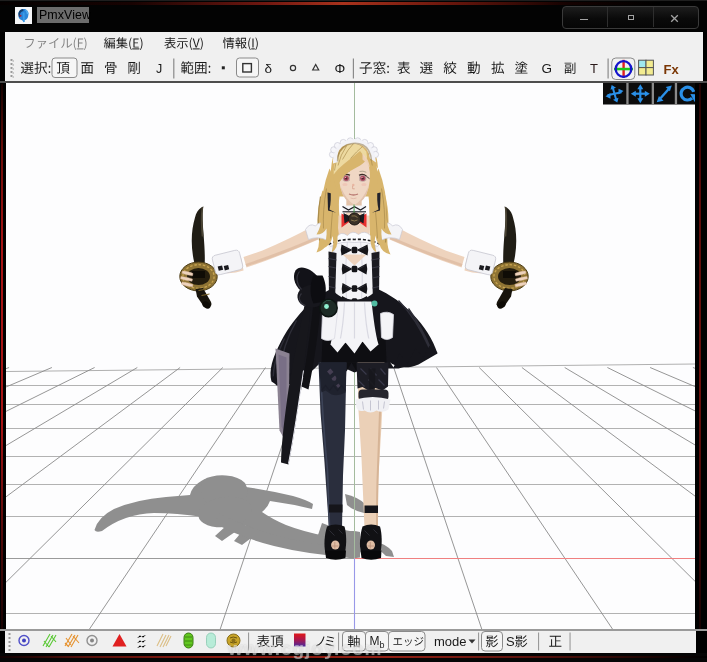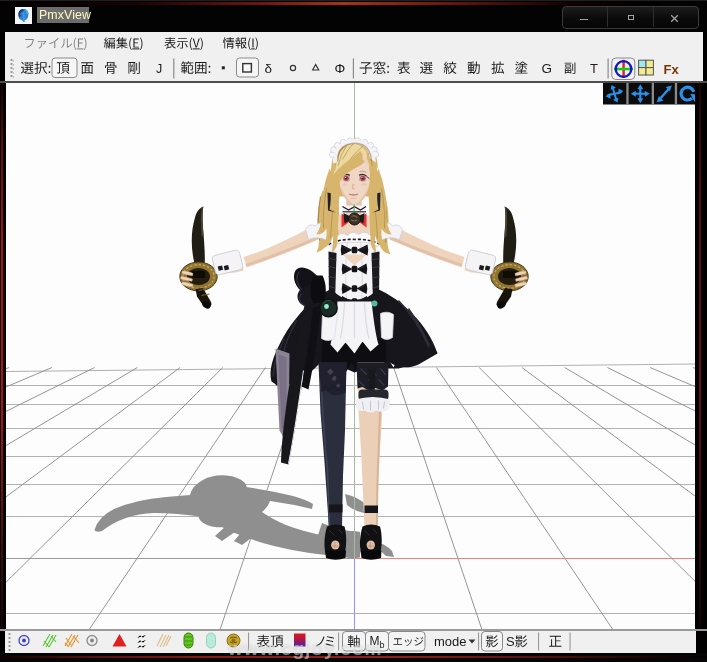--- a/index.html
+++ b/index.html
@@ -9,21 +9,21 @@
 <div class="abs" style="left:0;top:0;width:707px;height:32px;background:#030303;border-top:1px solid #1f1f1f"></div>
 <div class="abs" style="left:0;top:2px;width:660px;height:2.5px;background:linear-gradient(90deg,#050000 0%,#180302 20%,#701710 40%,#a8321c 52%,#6a160c 68%,#150201 86%,#000 100%)"></div>
 <svg class="abs" style="left:15px;top:6.5px" width="17" height="17" viewBox="0 0 17 17">
 <rect x="0" y="0" width="17" height="17" fill="#f5f6f8"></rect>
 <path d="M3.5,7.5 C3,4.5 5.5,2 8.5,2 C11.5,2 13.5,4 13.5,7 L13,10 C12.5,12 11,13.2 9,13.2 L8.8,15.5 L7.2,13.2 C5.2,13 3.8,11.5 3.5,9.5 Z" fill="#2a85d8"></path>
 <path d="M3.5,8 C3,5 5.3,2.2 8.2,2.1 L8.5,4 C6.2,4.5 5,6 4.8,8.5 L4.9,10.5 C4,9.9 3.6,9 3.5,8 Z" fill="#123f70"></path>
 <path d="M10.5,2.6 C12.3,3.4 13.5,5 13.5,7 L11.8,7.2 C11.8,5.4 11.2,4 10,3.2 Z" fill="#56b0ee"></path>
 <circle cx="5.5" cy="8.8" r="1" fill="#a02038"></circle>
 <path d="M7.8,5.5 L9.5,5.5 L9.8,15 L8.2,15 Z" fill="#3b9ce8"></path>
 </svg>
-<div class="abs" style="left:36.5px;top:7px;width:52.5px;height:16px;background:#6c6c6c;color:#fef9c3;font-size:12.4px;line-height:16px;padding-left:2.5px;letter-spacing:0.1px">PmxView</div>
+<div class="abs" style="left:36.5px;top:7px;width:52.5px;height:16px;background:#6c6c6c;color:#000000;font-size:12.4px;line-height:16px;padding-left:2.5px;letter-spacing:0.1px">PmxView</div>
 <div class="abs" style="left:562px;top:6px;width:137px;height:22.5px;background:linear-gradient(180deg,#1d1d1d,#0a0a0a 55%,#060606);border:1px solid #3a3a3a;border-radius:4px"></div>
 <div class="abs" style="left:607px;top:7px;width:1px;height:20px;background:#2e2e2e"></div>
 <div class="abs" style="left:652.5px;top:7px;width:1px;height:20px;background:#2e2e2e"></div>
 <div class="abs" style="left:579.5px;top:18.8px;width:8px;height:1.6px;background:#a2a2a2"></div>
 <div class="abs" style="left:628px;top:14.8px;width:5.6px;height:5.6px;border:1.2px solid #a2a2a2"></div>
 <svg class="abs" style="left:670px;top:14px" width="9" height="9" viewBox="0 0 9 9">
     <path d="M1.2,1.2 L7.8,7.8 M7.8,1.2 L1.2,7.8" stroke="#a2a2a2" stroke-width="1.3"></path>
   </svg>
 
 <div class="abs" style="left:4.5px;top:32px;width:698px;height:25px;background:#f0f0f0"></div>

